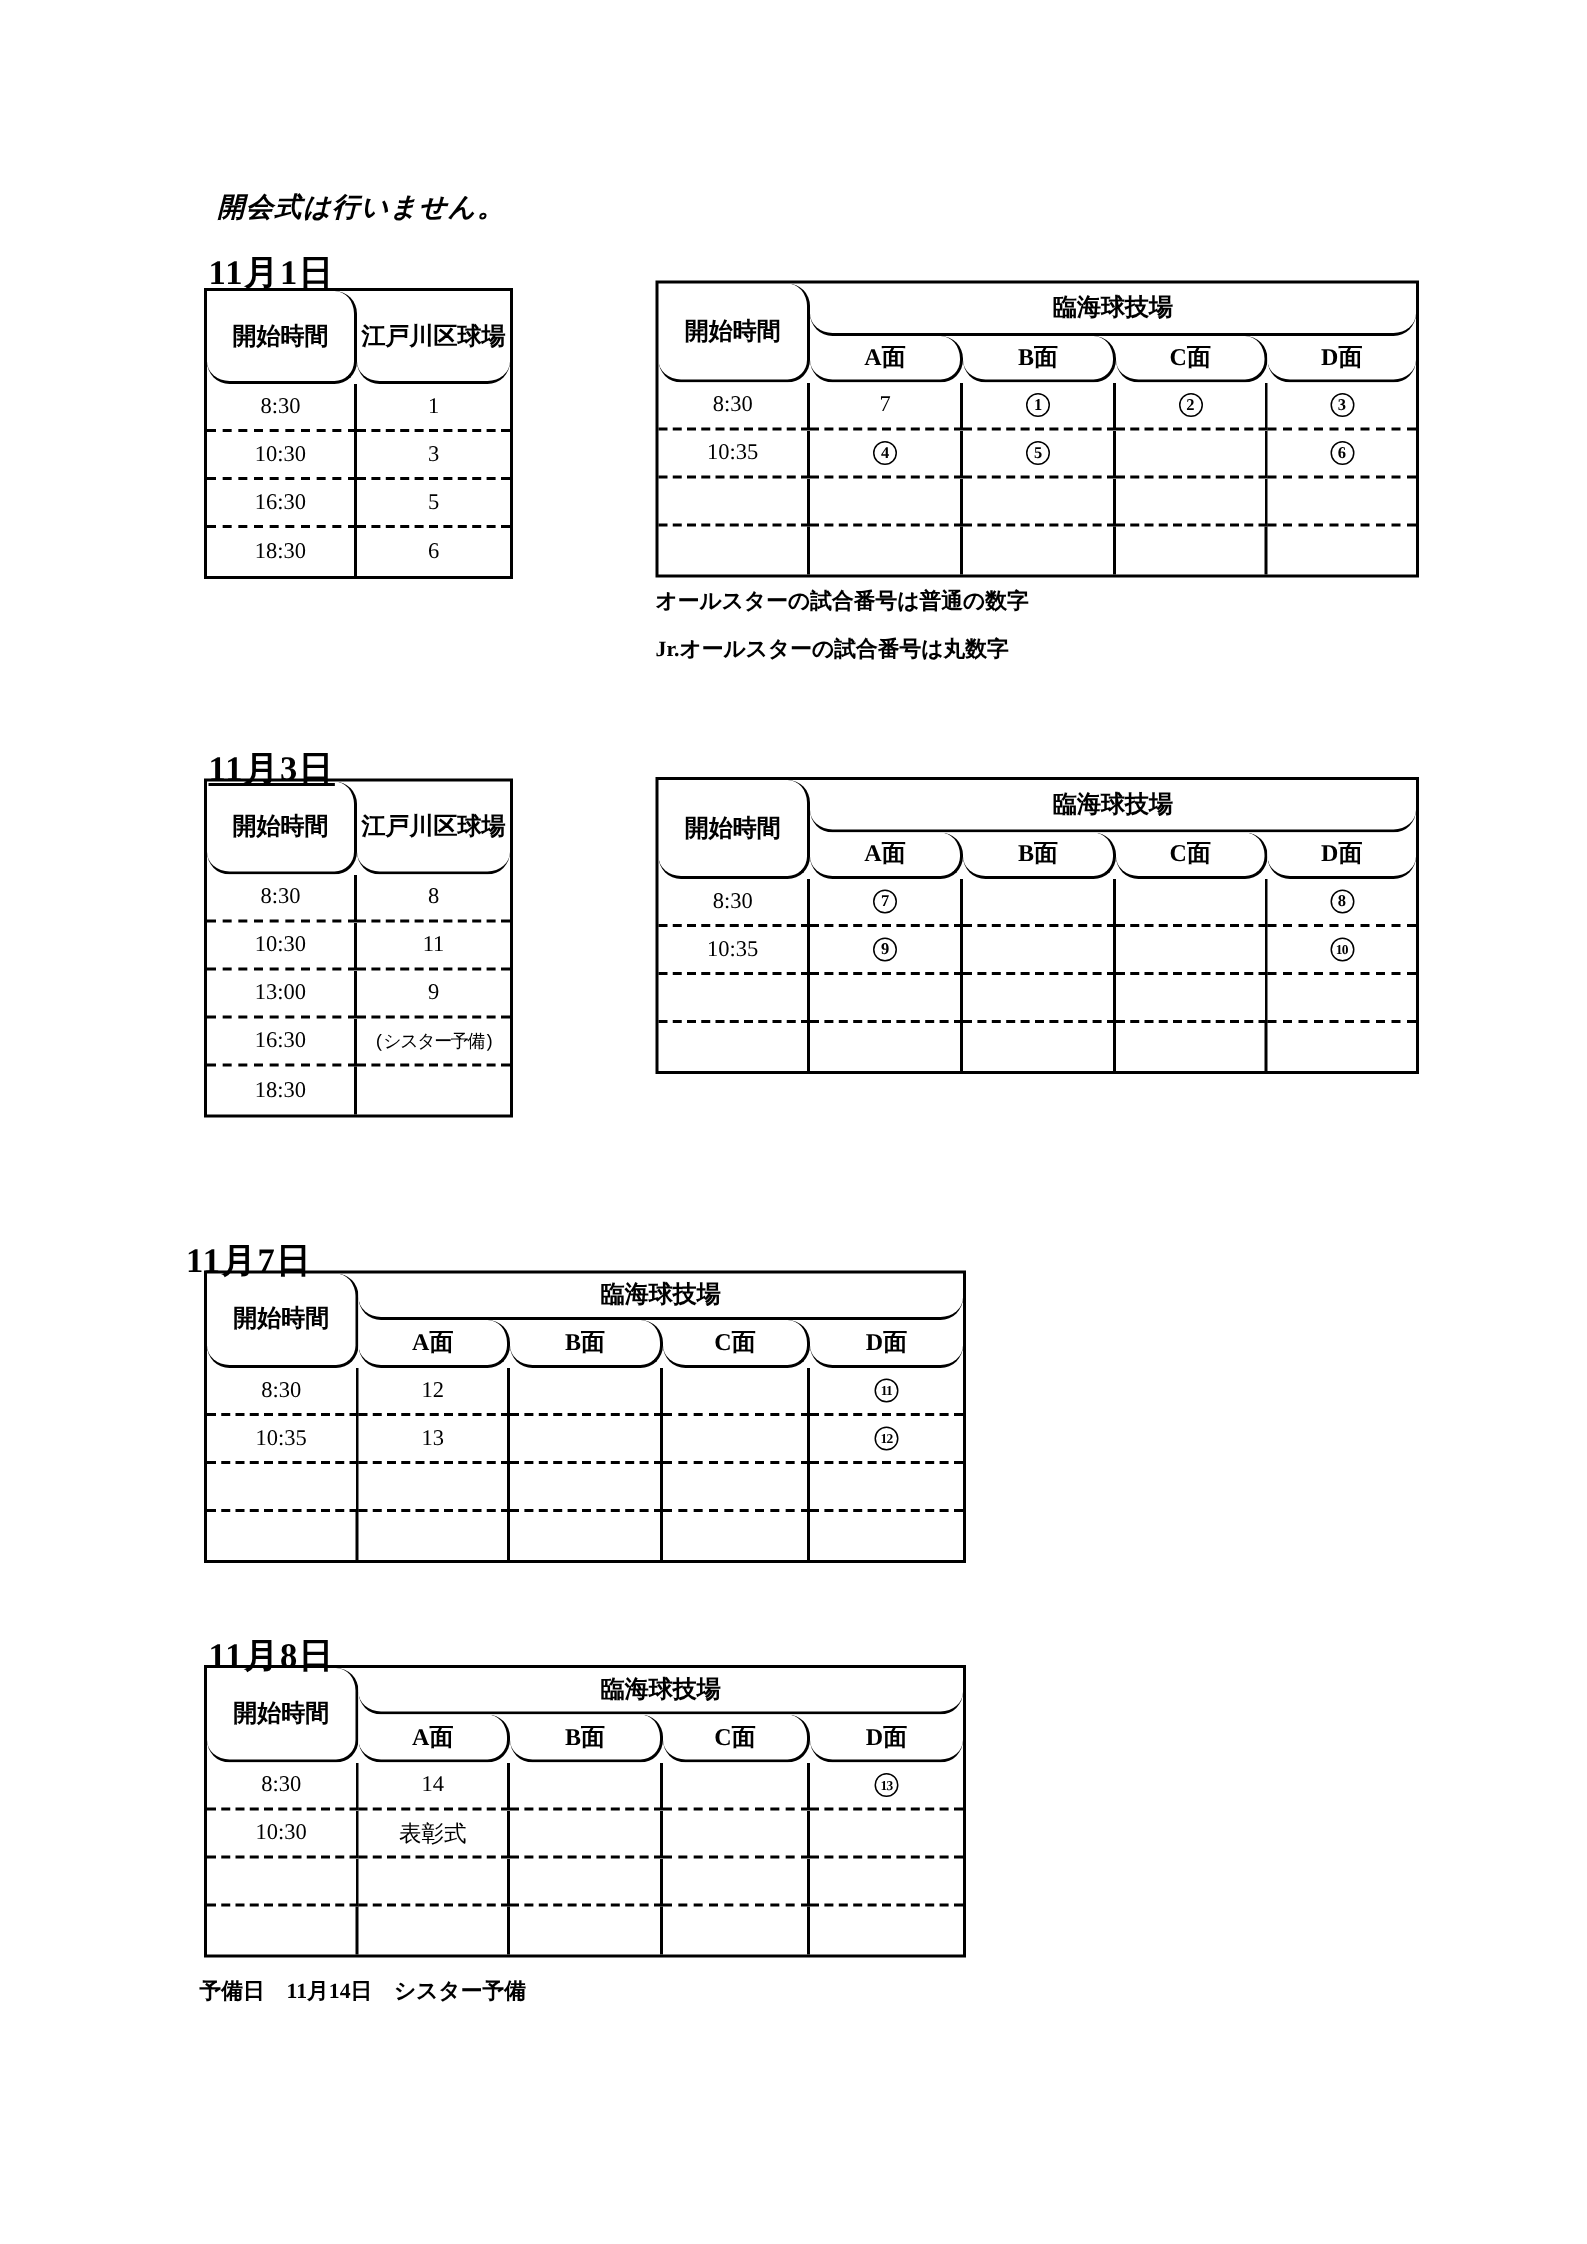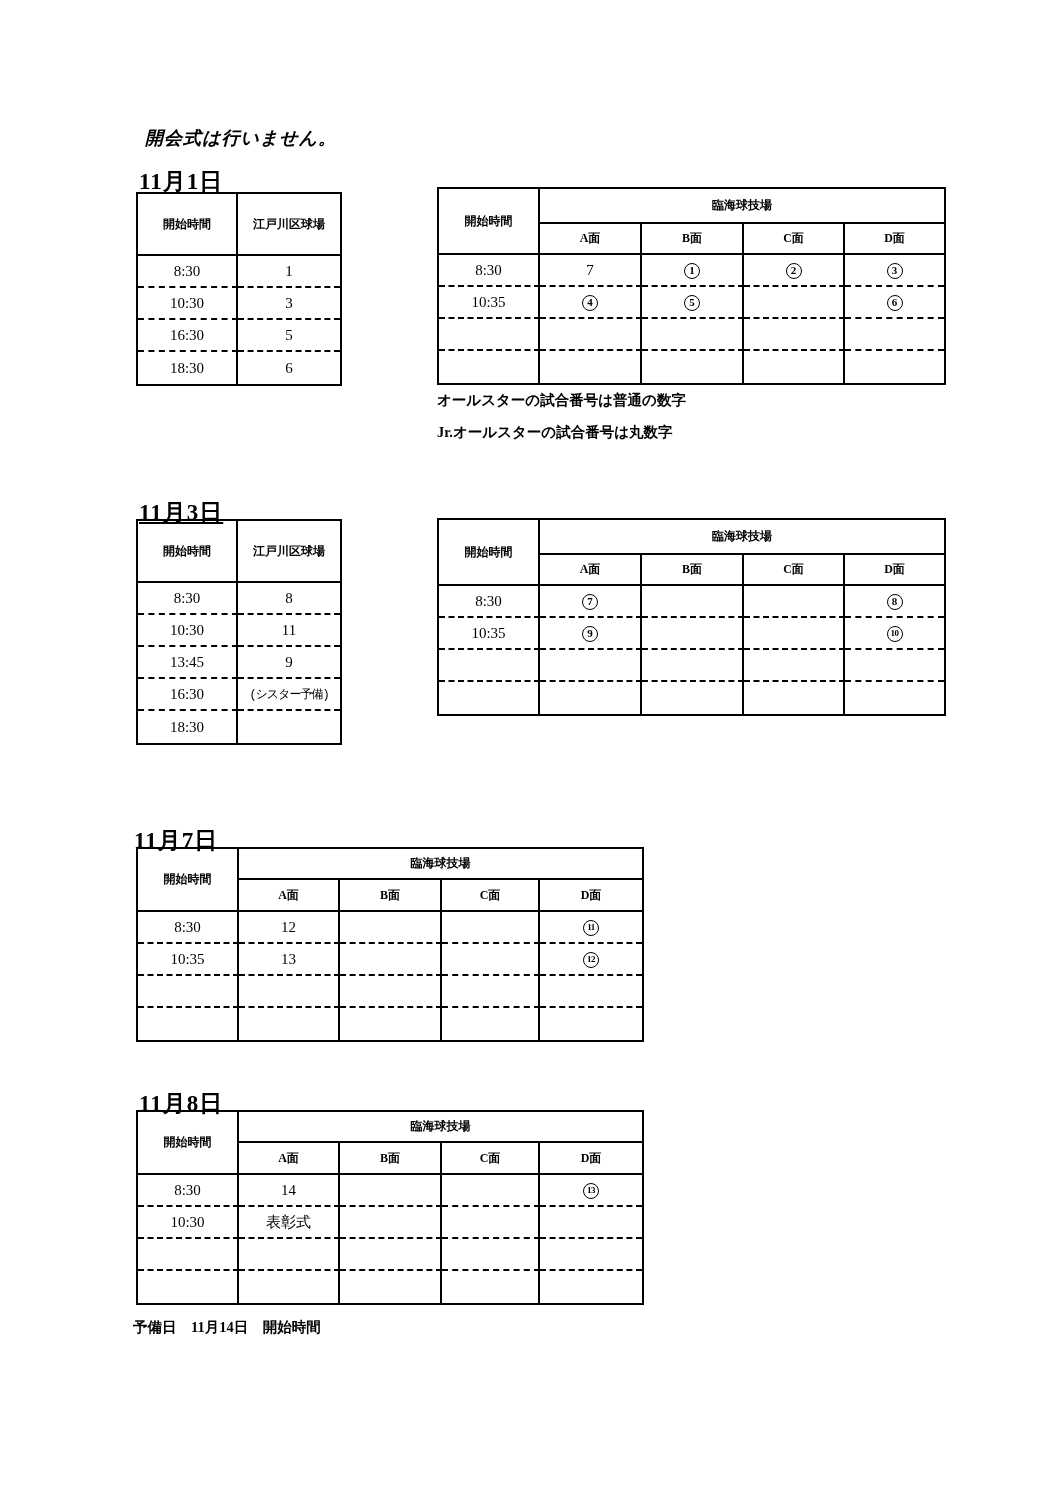--- a/index.html
+++ b/index.html
@@ -16,21 +16,21 @@
 
   table.tbl {
     position:absolute; border-collapse:separate; border-spacing:0;
     border:2.5px solid #000; table-layout:fixed;
     font-family:"Liberation Serif","DejaVu Serif",serif;
   }
   .tbl th, .tbl td {
     padding:0; margin:0; text-align:center; vertical-align:middle; overflow:hidden;
     border-right:2px solid #000; border-bottom:2px dashed #000;
   }
-  .tbl th { font-weight:bold; font-size:12px; }
+  .tbl th { font-weight:bold; font-size:16px;border-radius:15px; }
   .tbl td { font-size:15px; font-weight:normal; }
   .noR { border-right:none !important; }
   .noB { border-bottom:none !important; }
   .solidB { border-bottom:2px solid #000 !important; }
   .thickB { border-bottom:2.5px solid #000 !important; }
   .fs12 { font-size:12px !important; letter-spacing:-1px;font-family:Liberation Mono, monospace; }
 
   tr.hEdo { height:62px; }
   tr.h35 { height:35px; }
   tr.h31 { height:31px; }
@@ -153,21 +153,21 @@
   <tbody>
     <tr class="h32">
       <td>8:30</td>
       <td class="noR">8</td>
     </tr>
     <tr class="h32">
       <td>10:30</td>
       <td class="noR">11</td>
     </tr>
     <tr class="h32">
-      <td>13:45</td>
+      <td>13:00</td>
       <td class="noR">9</td>
     </tr>
     <tr class="h32">
       <td>16:30</td>
       <td class="noR fs12">(シスター予備)</td>
     </tr>
     <tr class="h32">
       <td class="noB">18:30</td>
       <td class="noR noB"></td>
     </tr>
@@ -219,21 +219,21 @@
     <tr class="h32">
       <td class="noB"></td>
       <td class="noB"></td>
       <td class="noB"></td>
       <td class="noB"></td>
       <td class="noR noB"></td>
     </tr>
   </tbody>
 </table>
 
-<div class="abs date-heading" style="left:134px; top:825px;text-align:center;">11月7日</div>
+<div class="abs date-heading" style="left:124px; top:825px;text-align:center;">11月7日</div>
 
 <table class="tbl" style="left:136px; top:847px;">
   <colgroup>
       <col style="width:101px">
       <col style="width:101px">
       <col style="width:102px">
       <col style="width:98px">
       <col style="width:102px">
     </colgroup>
   <thead>
@@ -327,13 +327,13 @@
     <tr class="h32">
       <td class="noB"></td>
       <td class="noB"></td>
       <td class="noB"></td>
       <td class="noB"></td>
       <td class="noR noB"></td>
     </tr>
   </tbody>
 </table>
 
-<div class="abs footer-note" style="left:133px; top:1318px;">予備日　11月14日　開始時間</div>
+<div class="abs footer-note" style="left:133px; top:1318px;">予備日　11月14日　シスター予備</div>
 
 </body></html>

